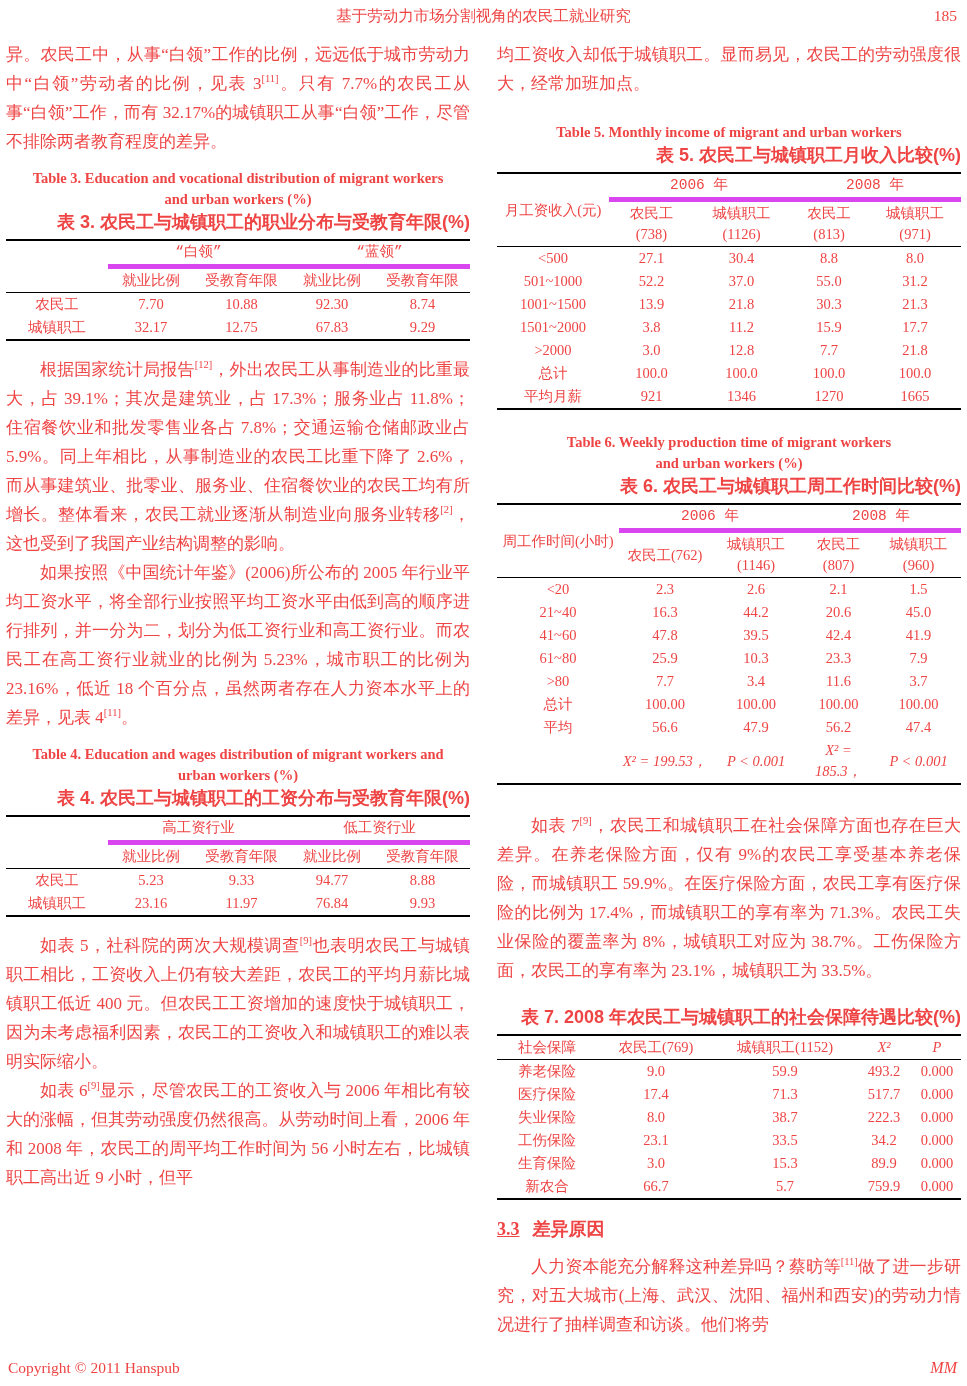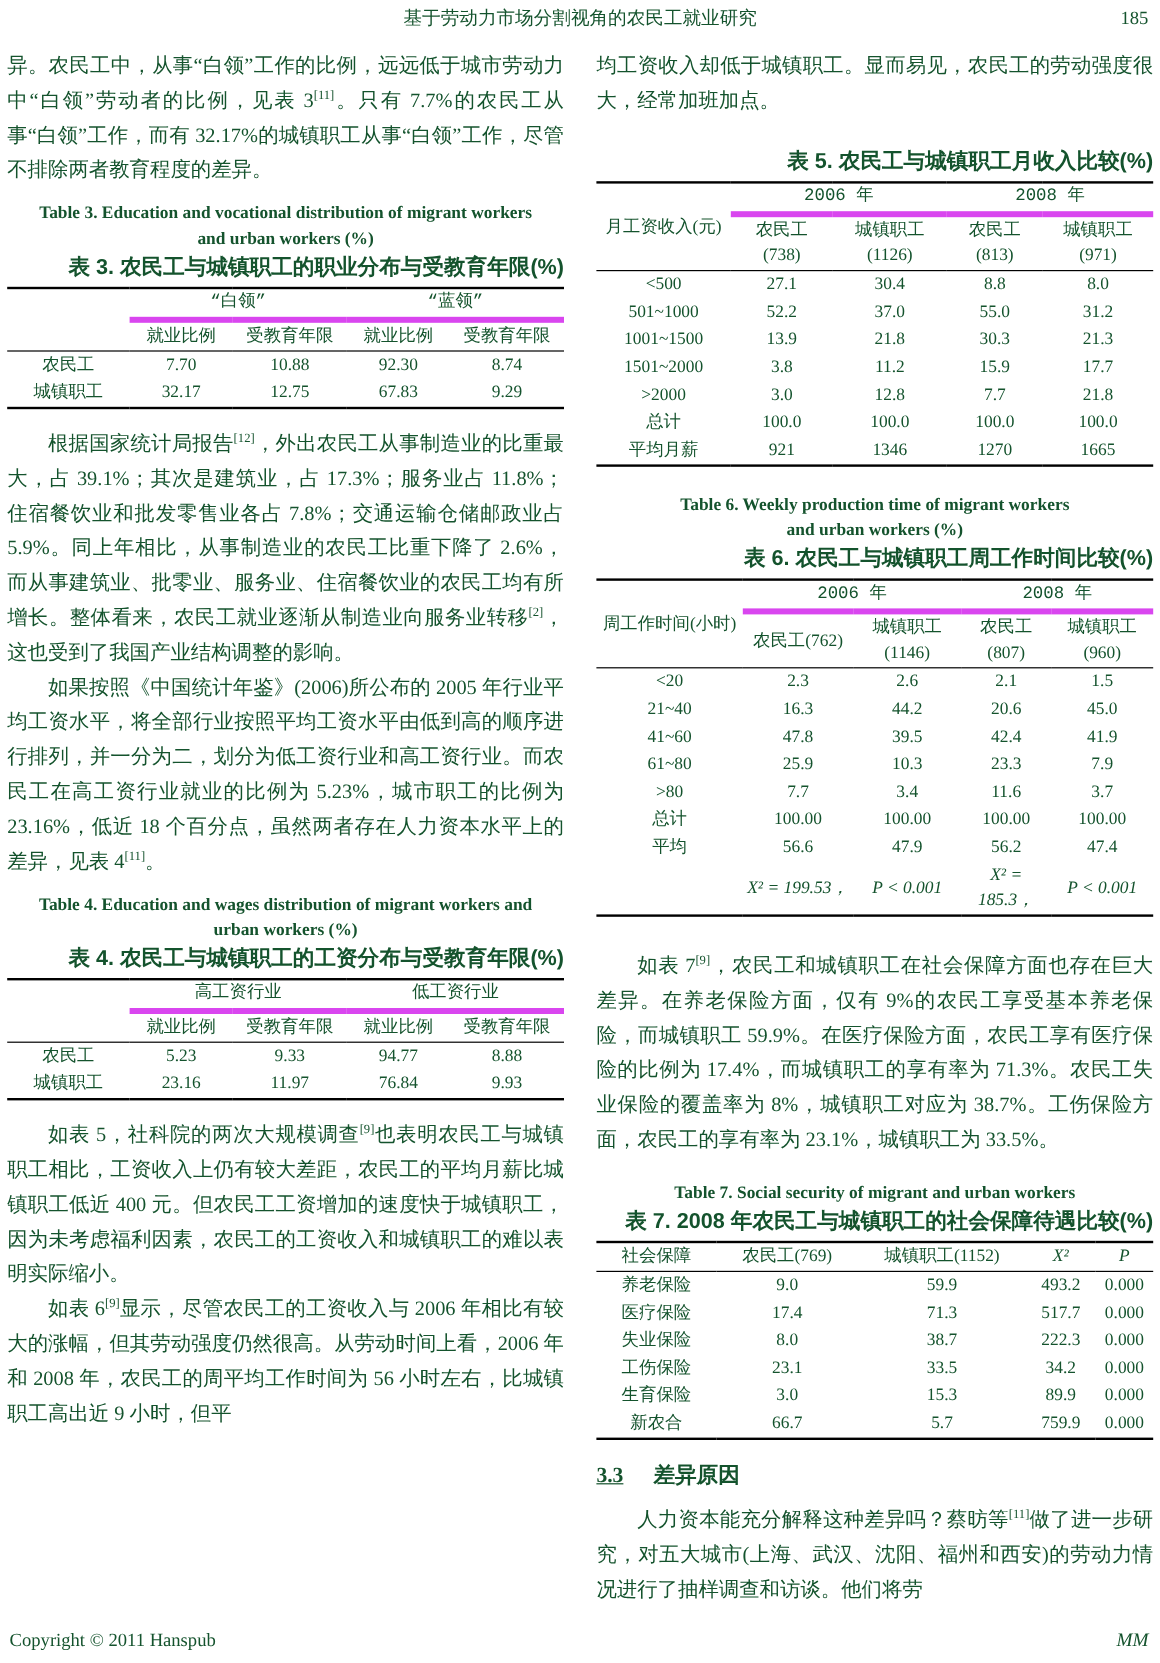--- a/index.html
+++ b/index.html
@@ -1,20 +1,20 @@
 <!DOCTYPE html>
 <html><head>
 <meta charset="utf-8">
 <style>
   html,body{margin:0;padding:0;background:#e8e8e8;}
   .page{
     position:relative;
     width:967px;height:1386px;
     background:#ffffff;
-    color:#14532d;
+    color:#ef4444;
     font-family:"Liberation Serif","DejaVu Serif",serif;
     overflow:hidden;
     margin:0 auto;
   }
   
   .running-head{
     position:absolute;top:6px;left:0;width:100%;
     font-size:15.5px;line-height:20px;
   }
   .running-title{display:block;text-align:center;}
@@ -55,21 +55,21 @@
   table.tbl tr.sub th{border-bottom:1.5px solid #000;}
   table.tbl th.rowlabel{border-bottom:1.5px solid #000;}
   tbody.stat td{font-style:italic;}
   th.ital{font-style:italic;}
   
   .sec-head{
     font-size:18px;font-weight:bold;
     font-family:"Liberation Sans","DejaVu Sans",sans-serif;
     margin:16px 0 10px;line-height:26px;
   }
-  .sec-head .sec-no{font-family:"Liberation Serif","DejaVu Serif",serif;margin-right:25px;text-decoration:underline;}
+  .sec-head .sec-no{font-family:"Liberation Serif","DejaVu Serif",serif;margin-right:13px;text-decoration:underline;}
   
   .footer{position:absolute;bottom:8px;left:0;width:100%;font-size:15.5px;line-height:20px;}
   .footer-copyright{position:absolute;bottom:0;left:8px;}
   .footer-mark{position:absolute;bottom:0;right:10px;font-weight:normal;font-style:italic;font-size:16px;}
 </style>
 </head>
 <body>
 
 <div class="page">
 
@@ -177,20 +177,21 @@
 
     <p class="body"><span>如表 5，社科院的两次大规模调查</span><sup>[9]</sup><span>也表明农民工与城镇职工相比，工资收入上仍有较大差距，农民工的平均月薪比城镇职工低近 400 元。但农民工工资增加的速度快于城镇职工，因为未考虑福利因素，农民工的工资收入和城镇职工的难以表明实际缩小。</span></p>
     <p class="body"><span>如表 6</span><sup>[9]</sup><span>显示，尽管农民工的工资收入与 2006 年相比有较大的涨幅，但其劳动强度仍然很高。从劳动时间上看，2006 年和 2008 年，农民工的周平均工作时间为 56 小时左右，比城镇职工高出近 9 小时，但平</span></p>
   </div>
 
   <div class="col col-right">
 
     <p class="body noindent"><span>均工资收入却低于城镇职工。显而易见，农民工的劳动强度很大，经常加班加点。</span></p>
 
     <div class="table-block" style="margin-top:24px;">
+      <div class="tt-en">Table 5. Monthly income of migrant and urban workers</div>
       <div class="tt-zh">表 5. 农民工与城镇职工月收入比较(%)</div>
       <table class="tbl">
         <colgroup>
             <col style="width:112px">
             <col style="width:85px">
             <col style="width:95px">
             <col style="width:80px">
             <col style="width:92px">
           </colgroup>
         <thead>
@@ -351,21 +352,20 @@
               <td>X² = 185.3，</td>
               <td>P &lt; 0.001</td>
             </tr>
           </tbody>
       </table>
     </div>
 
     <p class="body" style="margin-top:26px;"><span>如表 7</span><sup>[9]</sup><span>，农民工和城镇职工在社会保障方面也存在巨大差异。在养老保险方面，仅有 9%的农民工享受基本养老保险，而城镇职工 59.9%。在医疗保险方面，农民工享有医疗保险的比例为 17.4%，而城镇职工的享有率为 71.3%。农民工失业保险的覆盖率为 8%，城镇职工对应为 38.7%。工伤保险方面，农民工的享有率为 23.1%，城镇职工为 33.5%。</span></p>
 
     <div class="table-block" style="margin-top:20px;">
-      <div class="tt-en">Table 7. Social security of migrant and urban workers</div>
       <div class="tt-zh">表 7. 2008 年农民工与城镇职工的社会保障待遇比较(%)</div>
       <table class="tbl">
         <colgroup>
             <col style="width:100px">
             <col style="width:118px">
             <col style="width:140px">
             <col style="width:58px">
             <col style="width:48px">
           </colgroup>
         <thead>

